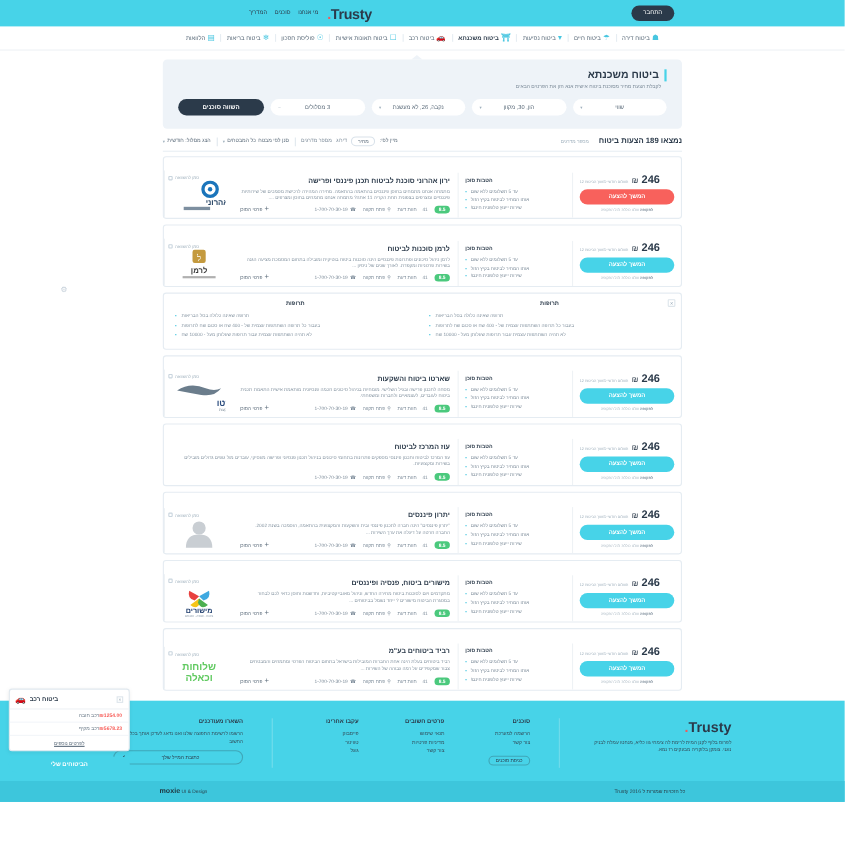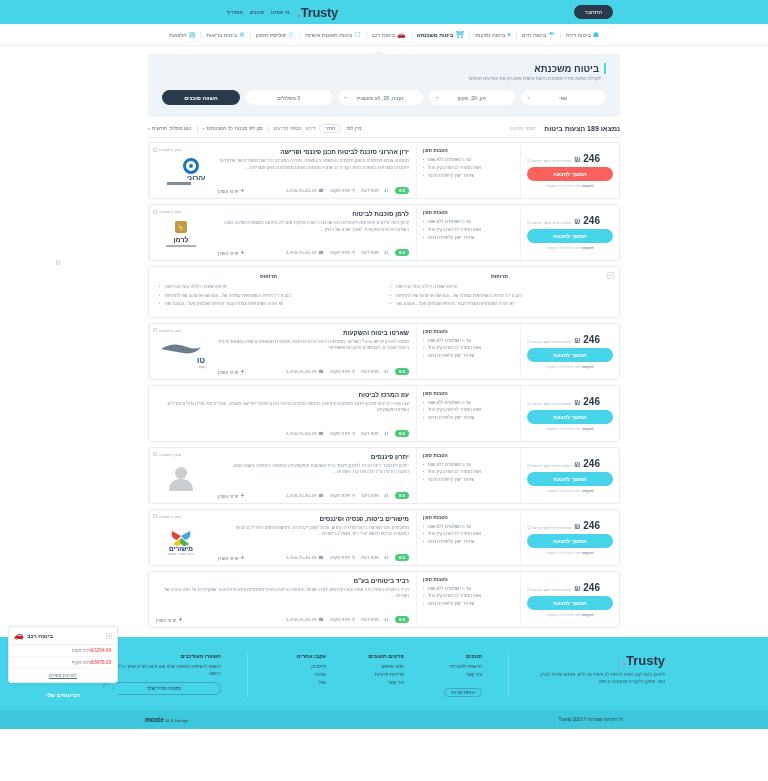--- a/index.html
+++ b/index.html
@@ -92,21 +92,21 @@
     border: 1px solid #d9e2ea; border-radius: 7px;
     padding: 1px 5px; font-size: 4.6px; color: #5b6b7a; cursor: pointer;
   }
   .sep { width: 1px; height: 8px; background: #e0e8ee; }
   .drop { display:flex; align-items:center; gap:2px; font-size:4.8px; color:#5b6b7a; cursor:pointer;}
   .drop .cv { font-size: 4px; color: #9fb0bd; }
   
   .cards { margin: 0 148px; }
   .card {
     background: #fff; border: 1px solid #e5ecf2; border-radius: 3px;
-    display: flex; margin-bottom: 5px; min-height: 57px; overflow: hidden;
+    display: flex; margin-bottom: 5px; min-height: 57px; overflow: hidden; align-items: flex-end;
   }
   .card-logo {
     width: 62px; border-left: 1px solid #eef2f5;
     display: flex; flex-direction: column; align-items: center;
     padding: 4px 3px; position: relative;
   }
   .cmp-row { display:flex; align-items:center; gap:2px; font-size:4px; color:#9fb0bd; align-self:flex-end;}
   .cmp-box { width: 4px; height: 4px; border: 1px solid #c9d5de; border-radius: 1px; }
   .logo-wrap { flex:1; display:flex; align-items:center; justify-content:center; width:100%; }
   .card-body { flex: 1; padding: 5px 7px 4px 7px; display: flex; flex-direction: column; }
@@ -697,20 +697,32 @@
               <span>⚲</span>
               <span>פתח תקווה</span>
             </span>
           <span class="meta-txt">
               <span>☎</span>
               <span>1-700-70-30-19</span>
             </span>
           <span class="meta-plus">+&nbsp;<span style="font-size:4.4px">פרטי הסוכן</span></span>
         </div>
       </div>
+      <div class="card-logo">
+        <div class="cmp-row">
+          <span>סמן להשוואה</span>
+          <span class="cmp-box"></span>
+        </div>
+        <div class="logo-wrap">
+          <svg width="44" height="26" viewBox="0 0 44 26">
+            <text x="22" y="12" font-size="9" font-weight="bold" fill="#5fc95f" text-anchor="middle" font-family="Liberation Sans">שלוחות</text>
+            <text x="22" y="22" font-size="9" font-weight="bold" fill="#5fc95f" text-anchor="middle" font-family="Liberation Sans">וכאלה</text>
+          </svg>
+        </div>
+      </div>
     </article>
 
   </div>
 
   <span class="scroll-dot">⚙</span>
 
   <aside class="sidecart">
     <div class="sc-box">
       <div class="sc-head">
         <span class="sc-x">✕</span>

